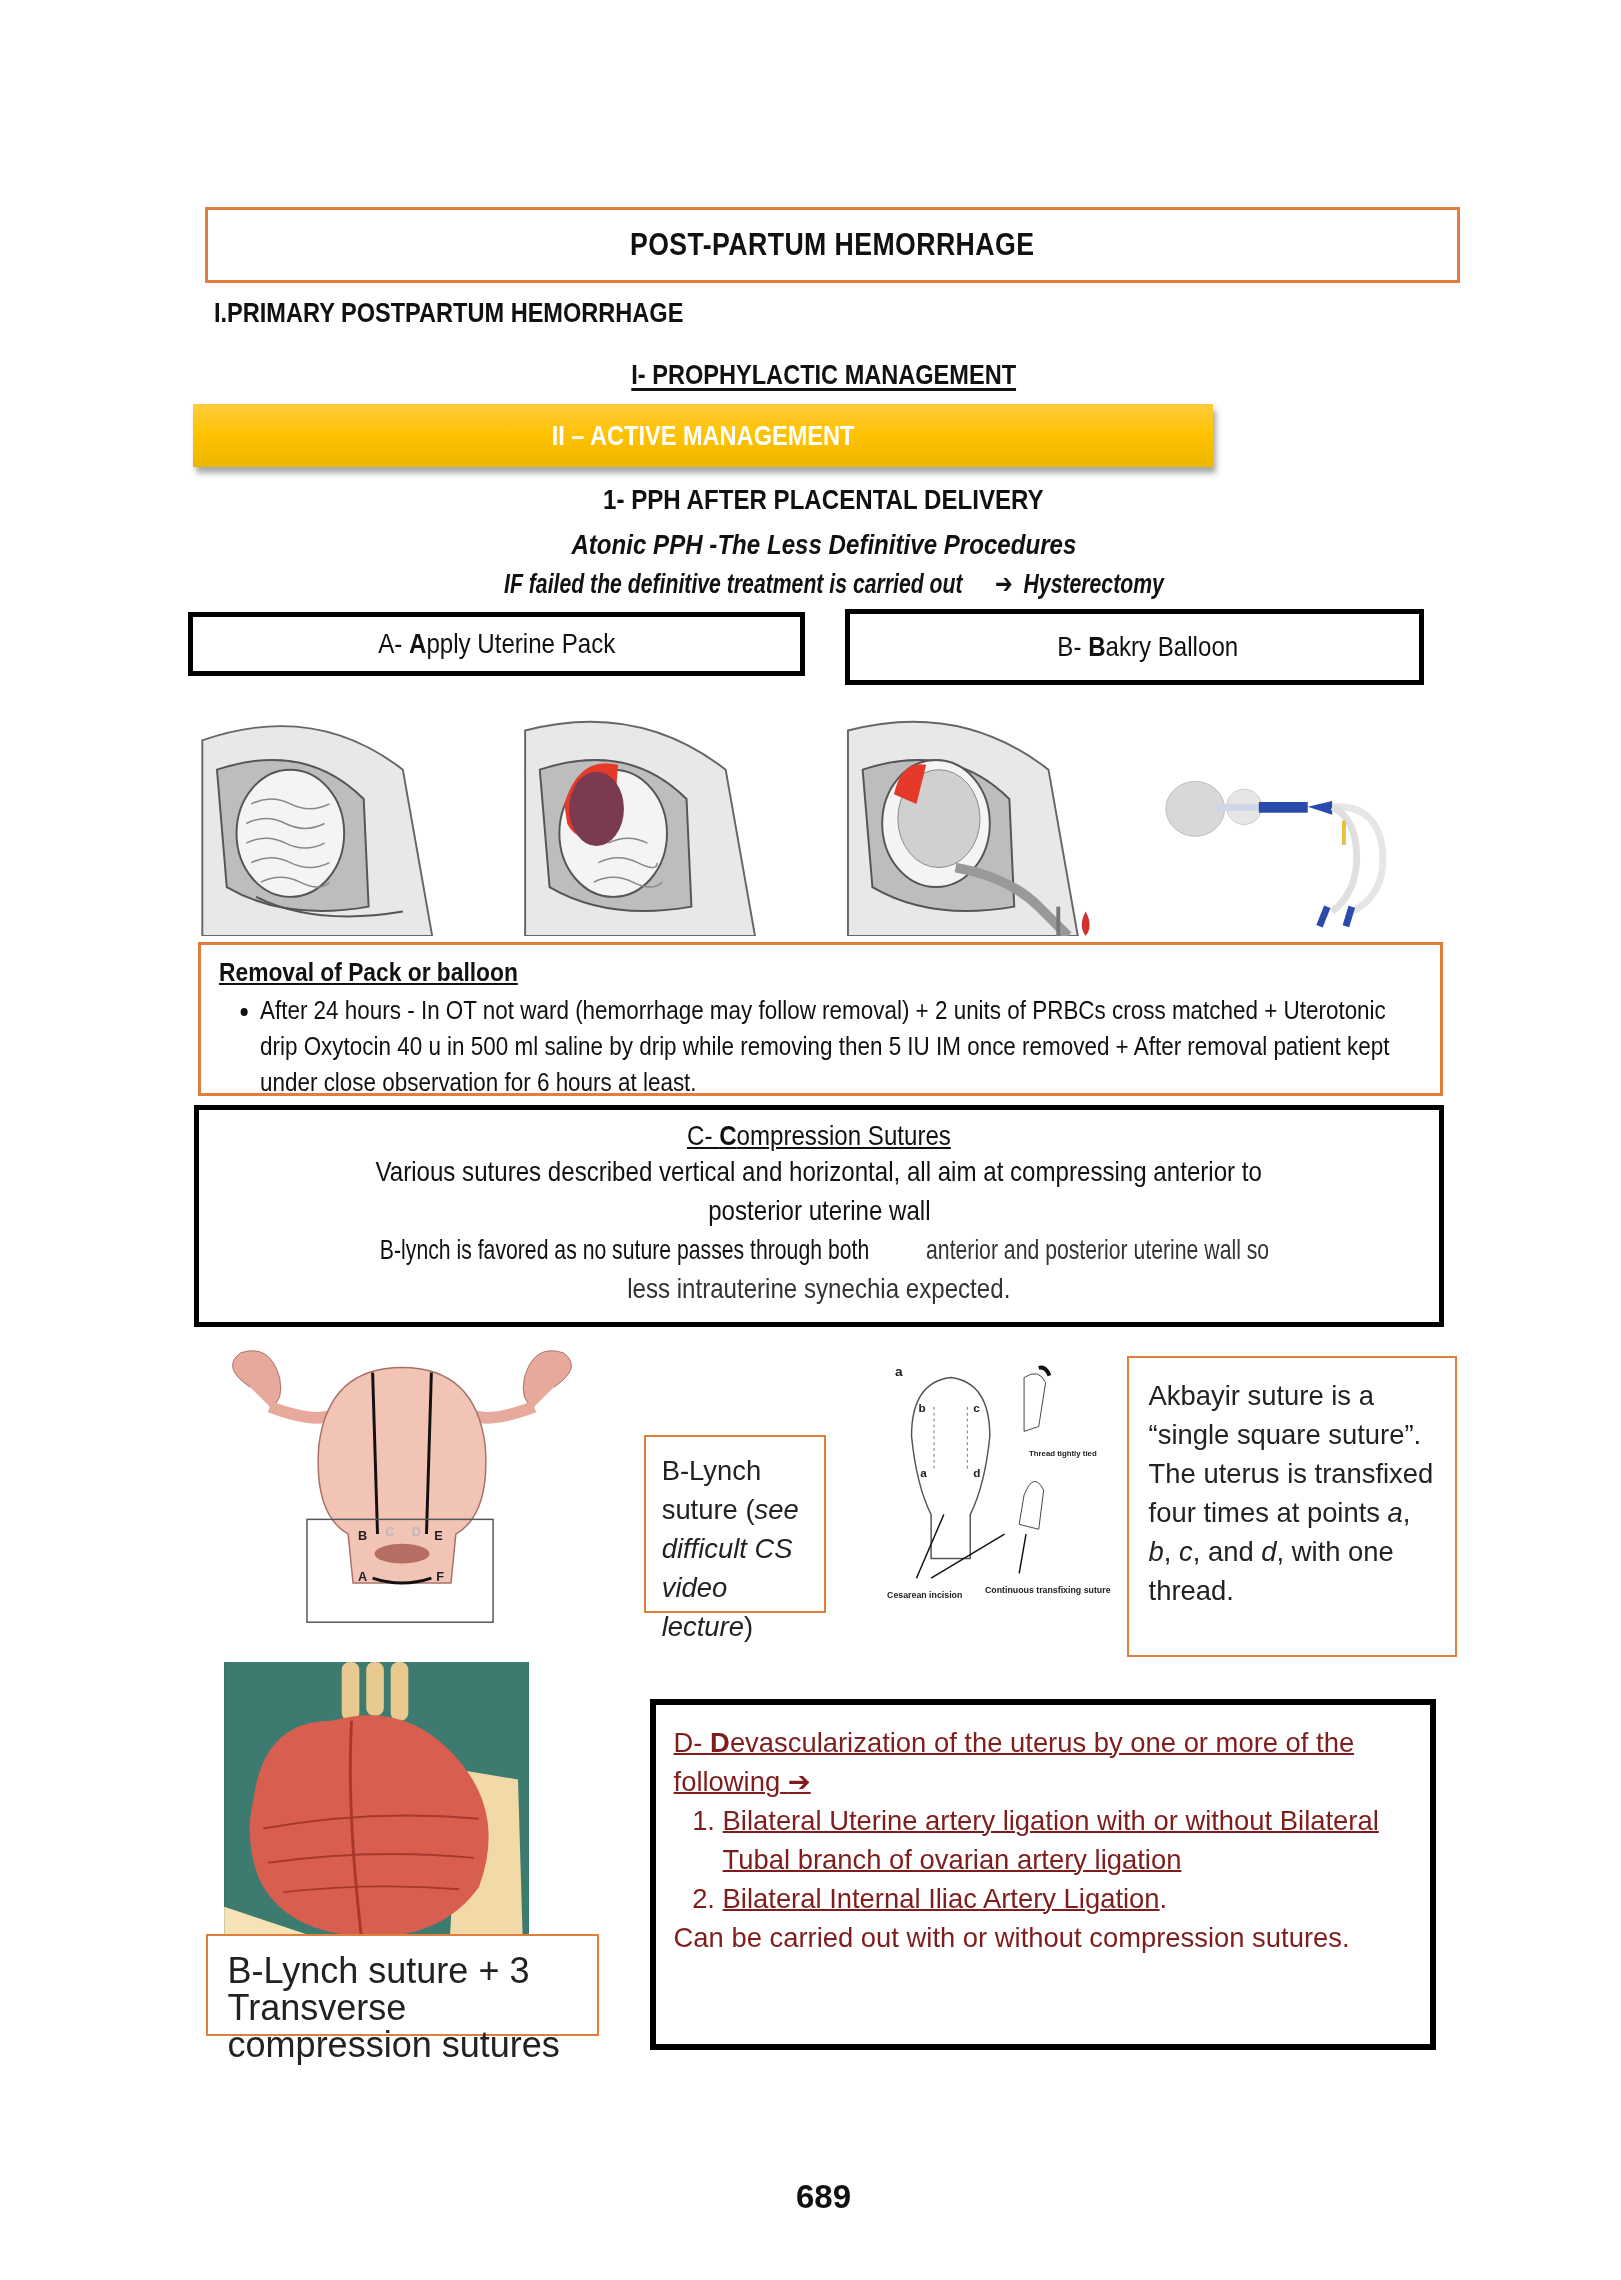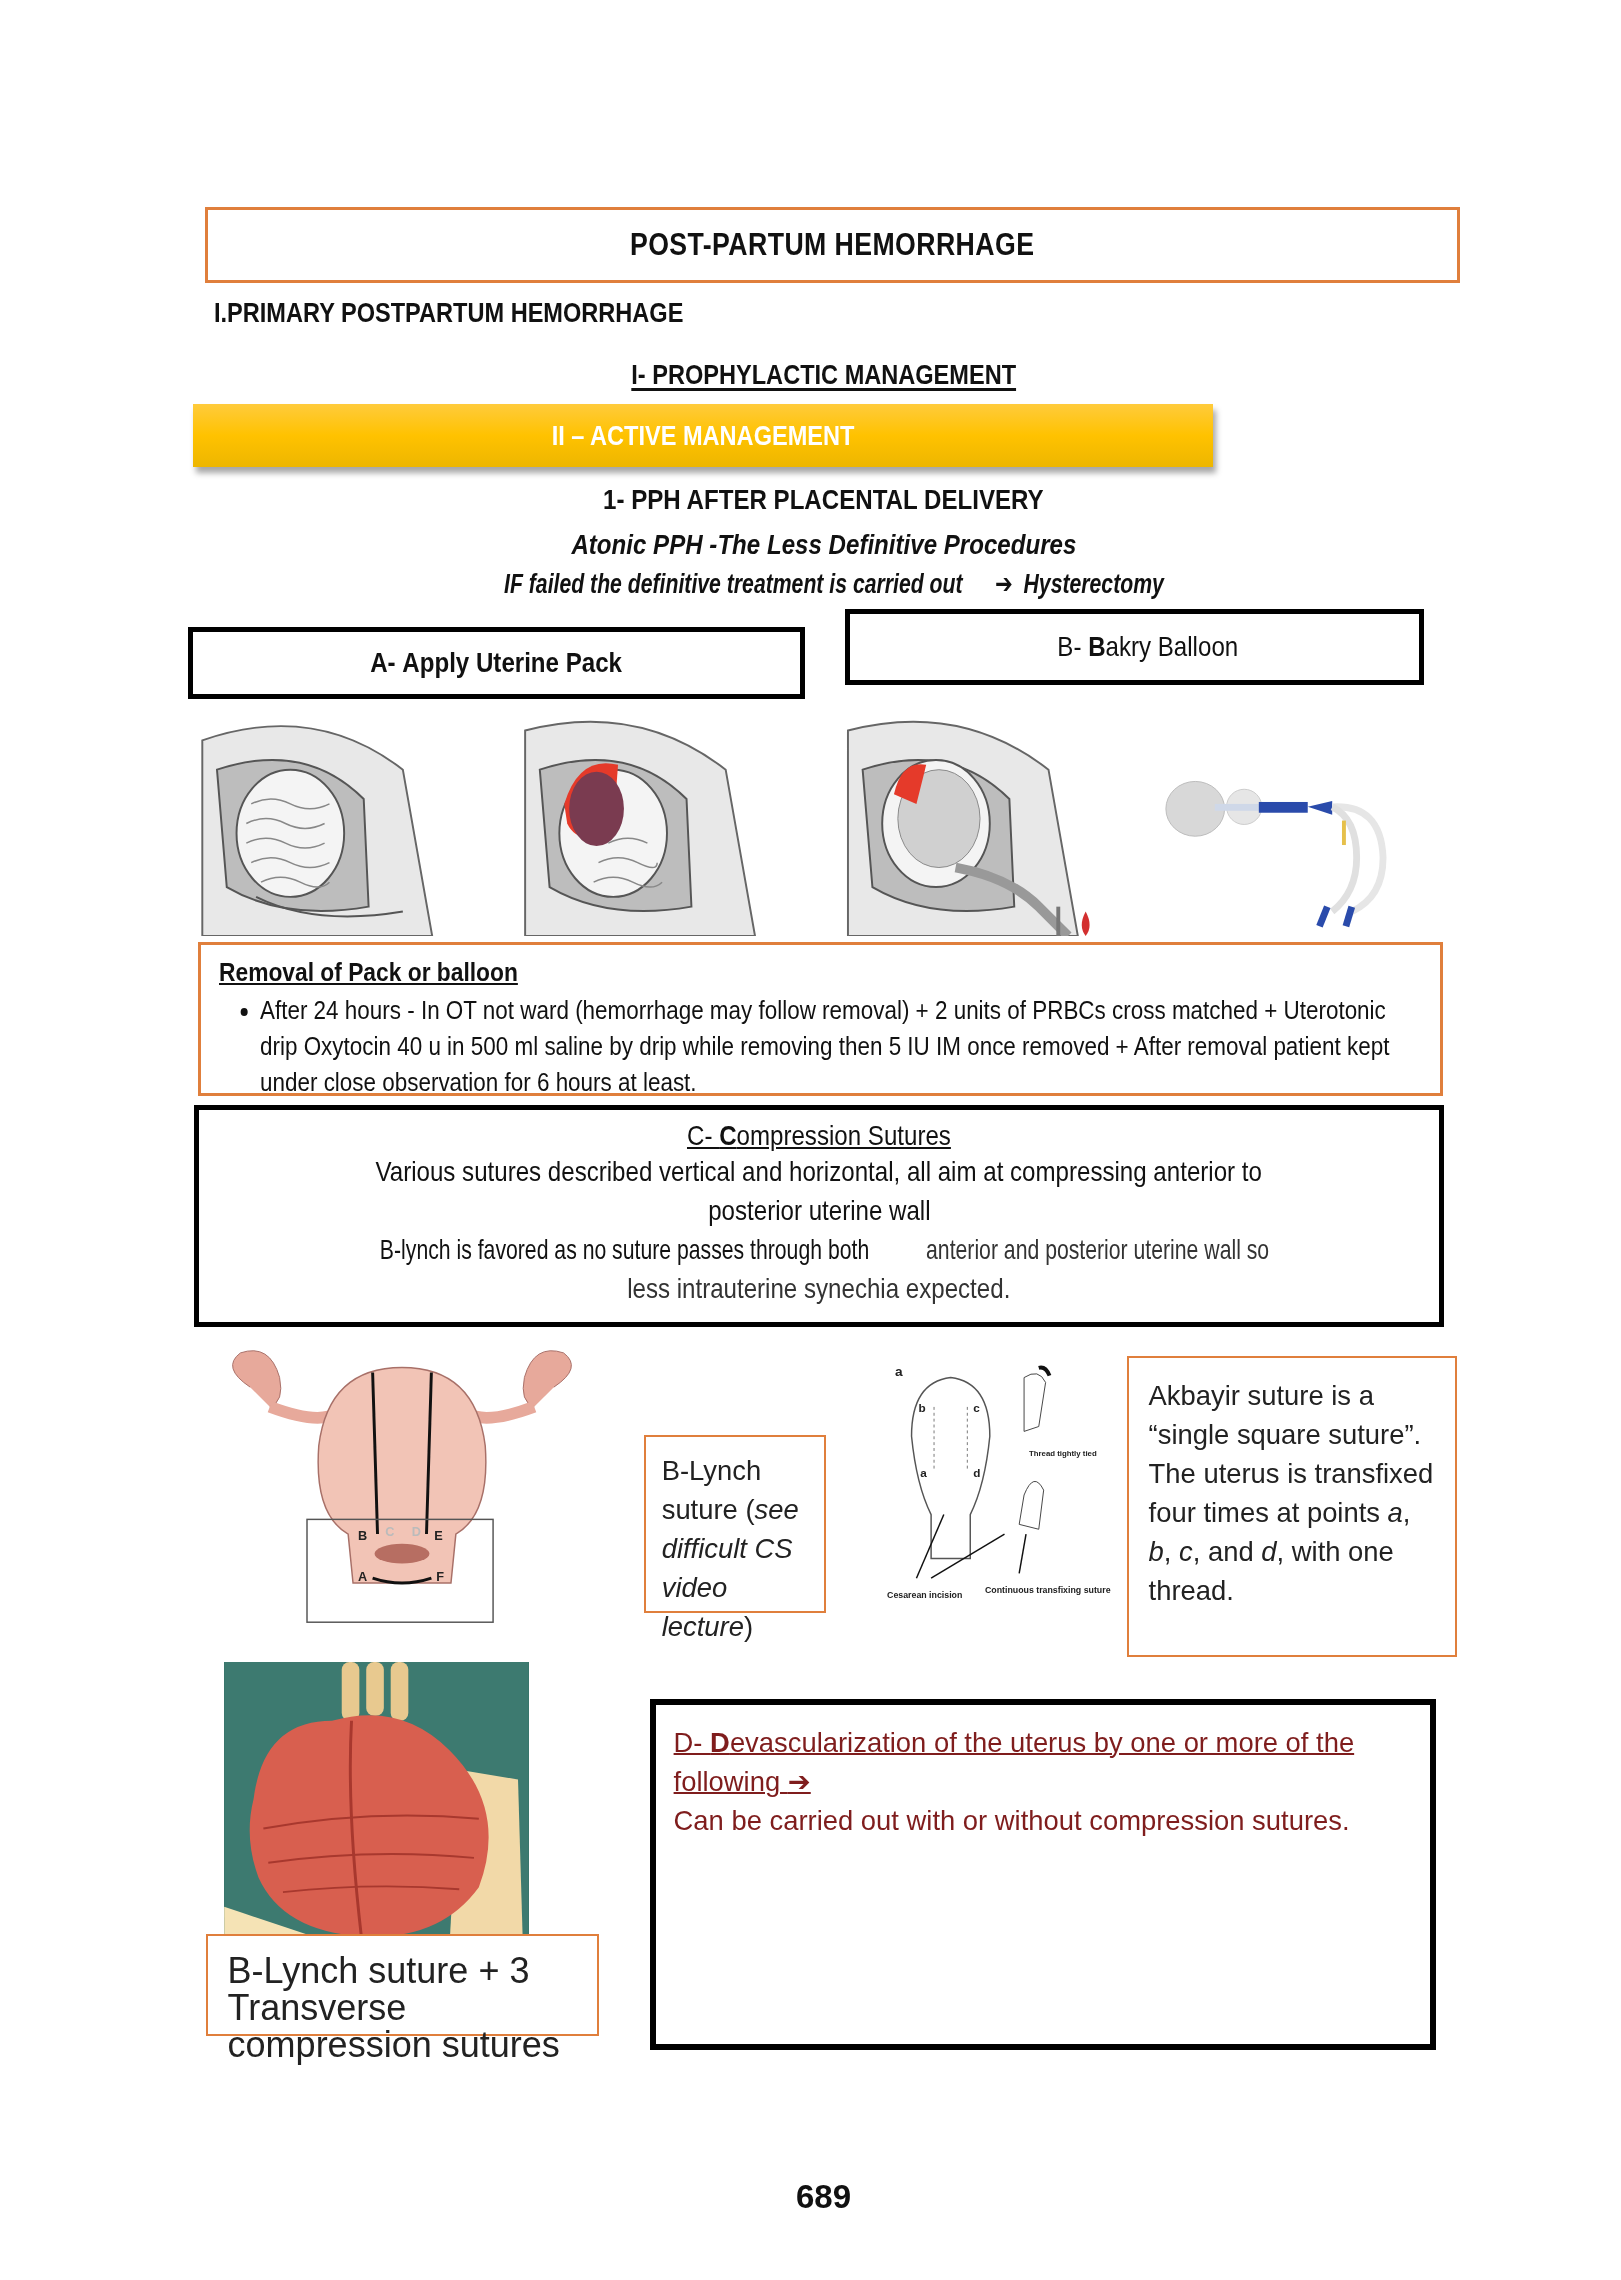--- a/index.html
+++ b/index.html
@@ -16,21 +16,21 @@
                 background: linear-gradient(#FFCB3C, #FFC200 50%, #EDB600);
                 box-shadow: 2.9px 5.9px 5.9px rgba(0,0,0,0.35);
                 display: flex; align-items: center; justify-content: center; }
   .active-bar span { color: #fff; font-weight: bold; font-size: 27.4px; transform: scaleX(0.86); display: inline-block; }
   .center-line { left: 0; width: 1647px; text-align: center; font-size: 27.4px; }
   .center-line span { display: inline-block; transform: scaleX(0.88); }
   .l1 { top: 484px; font-weight: bold; }
   .l2 { top: 529px; font-weight: bold; font-style: italic; }
   .l3 { top: 568px; font-weight: bold; font-style: italic; }
   .box-black { border: 5.9px solid #000; background: #fff; display: flex; align-items: center; justify-content: center; }
-  .box-a { left: 188px; top: 627px; width: 617px; height: 72px; font-weight: bold; }
+  .box-a { left: 188px; top: 612px; width: 617px; height: 64px; }
   .box-b { left: 845px; top: 609px; width: 579px; height: 76px; padding-left: 27px; }
   .box-black .lbl { font-size: 27.4px; transform: scaleX(0.88); display: inline-block; }
   .illus-row { left: 196px; top: 711px; width: 1255px; height: 225px; }
   .removal-box { left: 198px; top: 936px; width: 1245px; height: 154px; border: 3.9px solid #E07F3C; padding: 11.8px 17.6px; background: #fff; margin-top: 6px; }
   .removal-box .hd { font-weight: bold; font-size: 26.5px; text-decoration: underline; transform: scaleX(0.86); transform-origin: left; display: inline-block; }
   .removal-box ul { margin: 3.9px 0 0 0; padding-left: 41px; font-size: 25.5px; line-height: 36px; }
   .removal-box li { transform: scaleX(0.88); transform-origin: left; width: 1284px; }
   .box-c { left: 194px; top: 1105px; width: 1250px; height: 222px; border: 5.9px solid #000; text-align: center; padding-top: 9.8px; }
   .box-c .hd { font-size: 27.4px; text-decoration: underline; display: inline-block; transform: scaleX(0.88); }
   .box-c p { margin: 0; font-size: 27.4px; line-height: 39px; }
@@ -225,17 +225,21 @@
     <path d="M45 205 Q150 190 255 200" stroke="#a8382e" stroke-width="2" fill="none"></path>
     <path d="M60 235 Q150 225 240 232" stroke="#a8382e" stroke-width="2" fill="none"></path>
     <path d="M0 250 Q60 270 120 290 L0 290 Z" fill="#f5e3b5"></path>
   </svg>
 </div>
 
 <div class="abs orange-box photo-caption">B-Lynch suture + 3 Transverse compression sutures</div>
 
 <div class="abs box-d">
   <p class="u"><span>D- </span><b>D</b><span>evascularization of the uterus by one or more of the following </span><b>➔</b></p>
+  <ol>
+    <li><span class="u">Bilateral Uterine artery ligation with or without Bilateral Tubal branch of ovarian artery ligation</span></li>
+    <li><span class="u">Bilateral Internal Iliac Artery Ligation</span><span>.</span></li>
+  </ol>
   <p>Can be carried out with or without compression sutures.</p>
 </div>
 
 <div class="abs page-num">689</div>
 
 
 </body></html>

